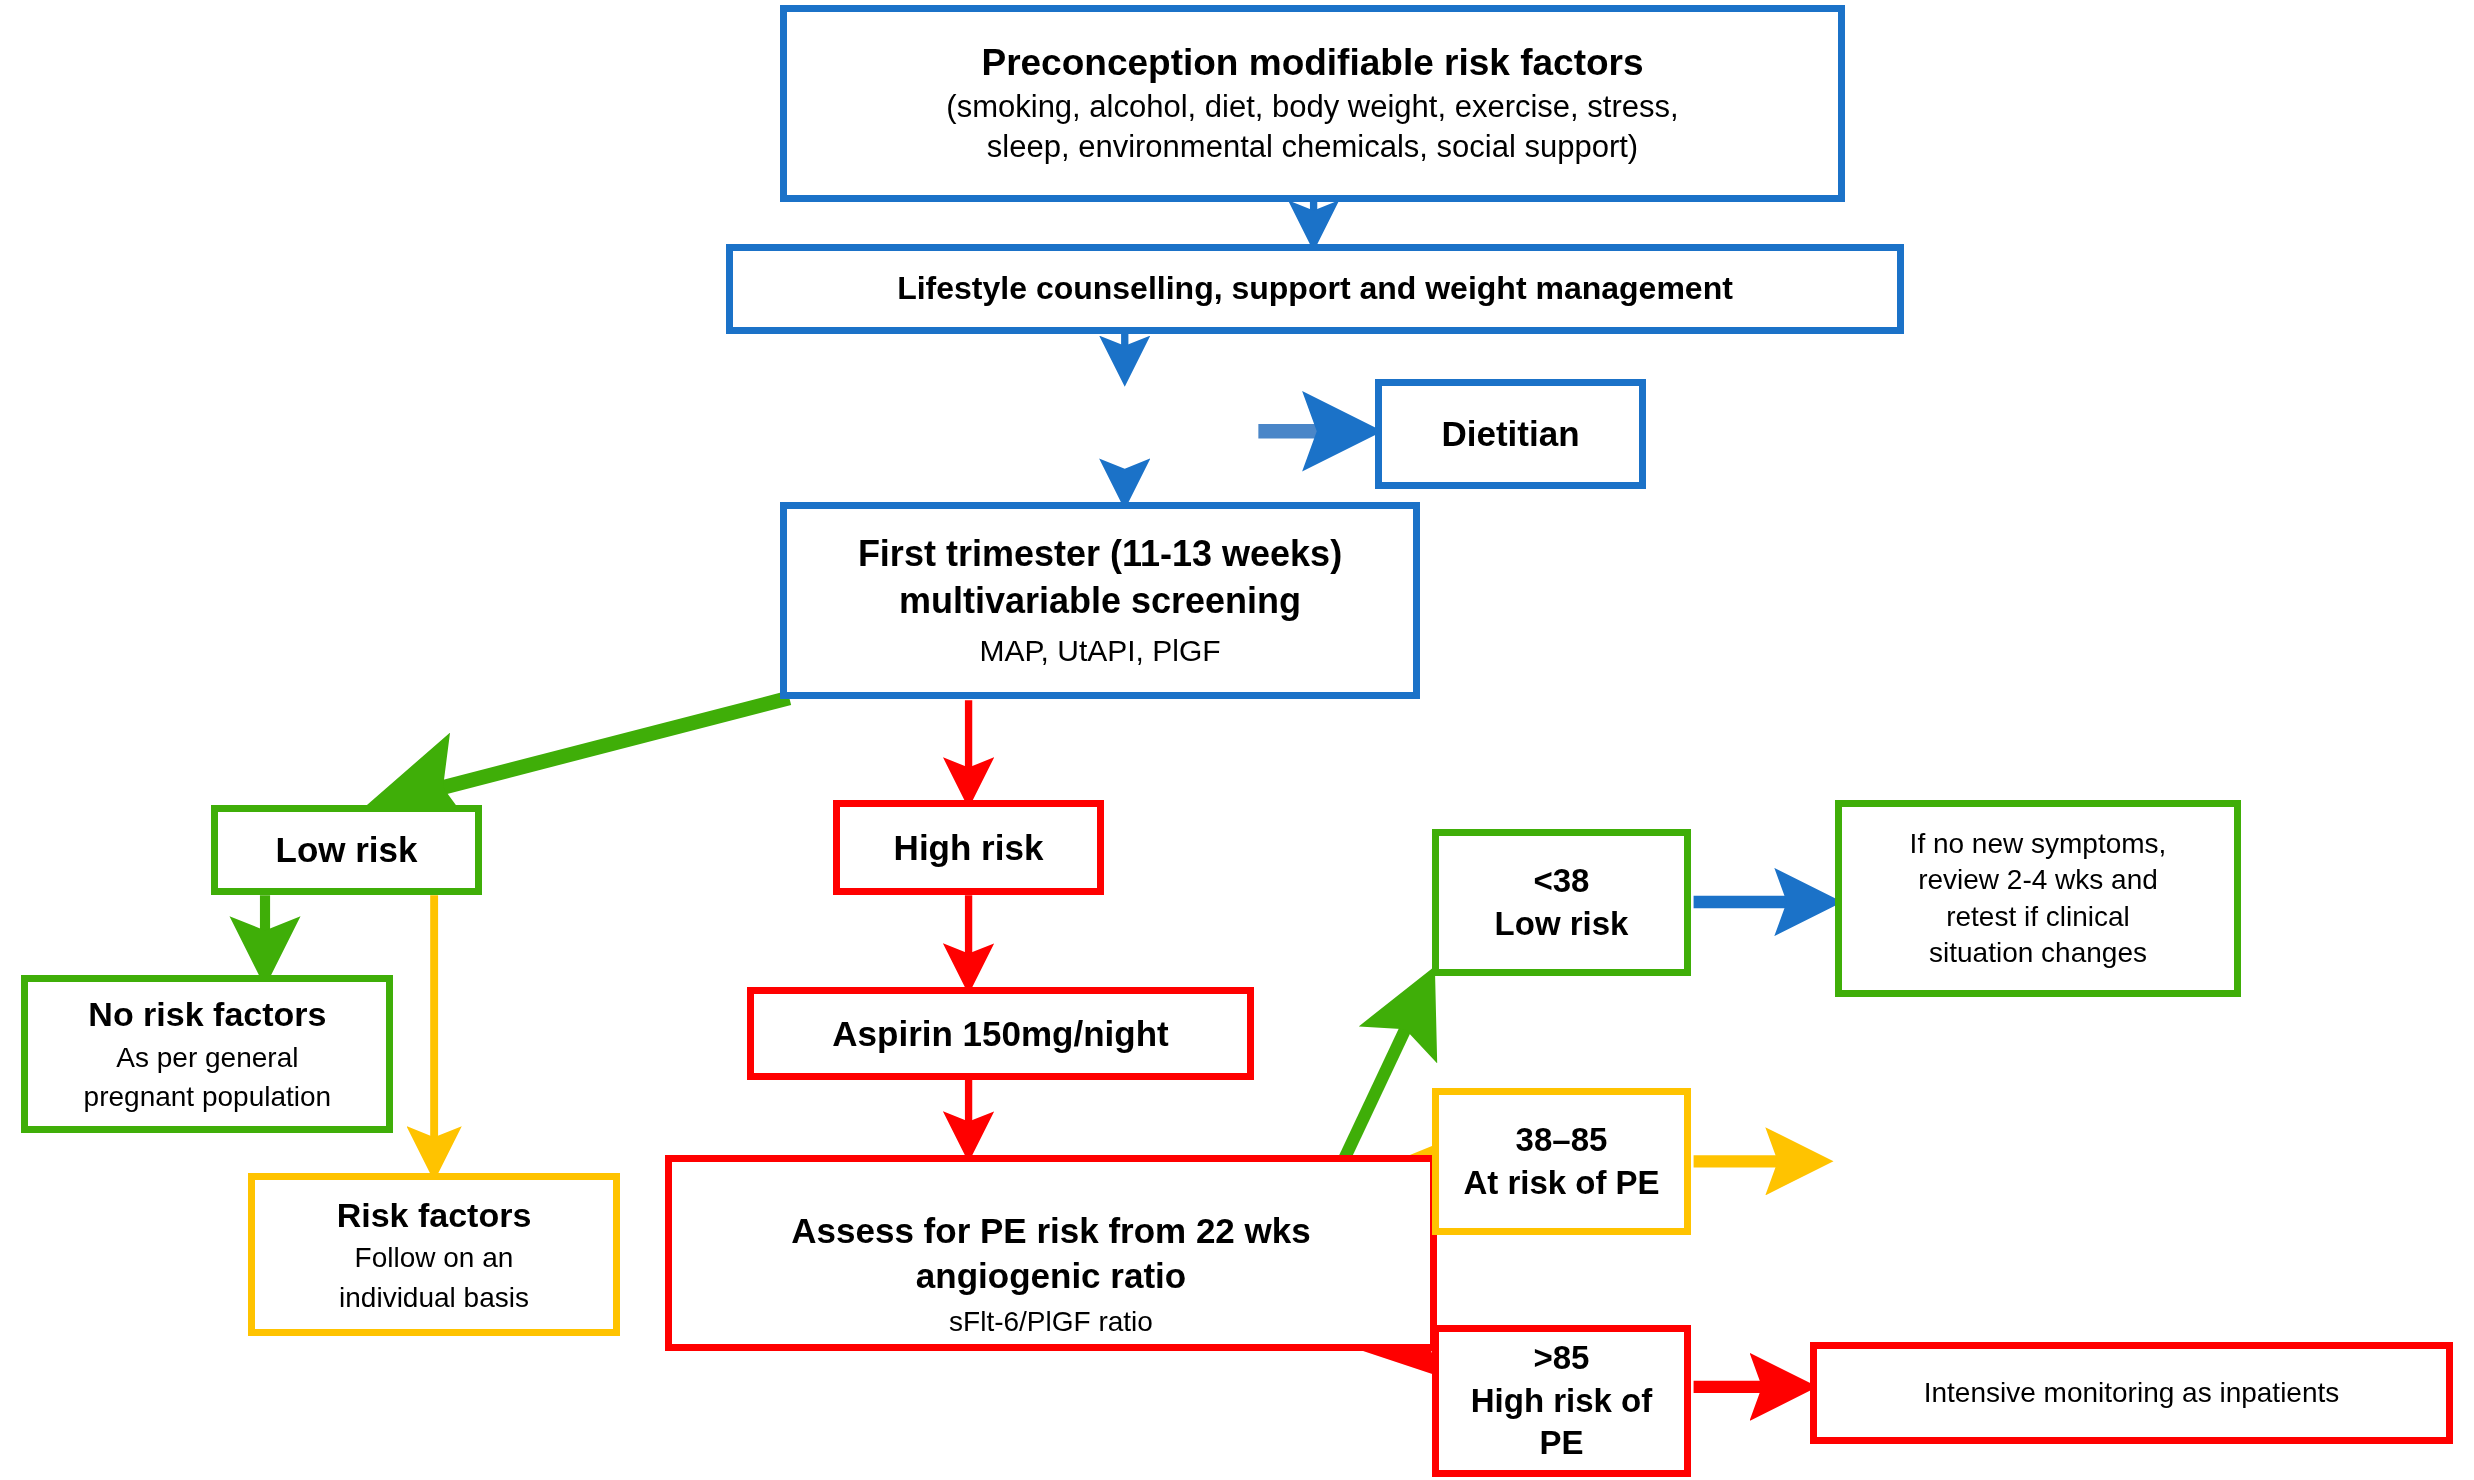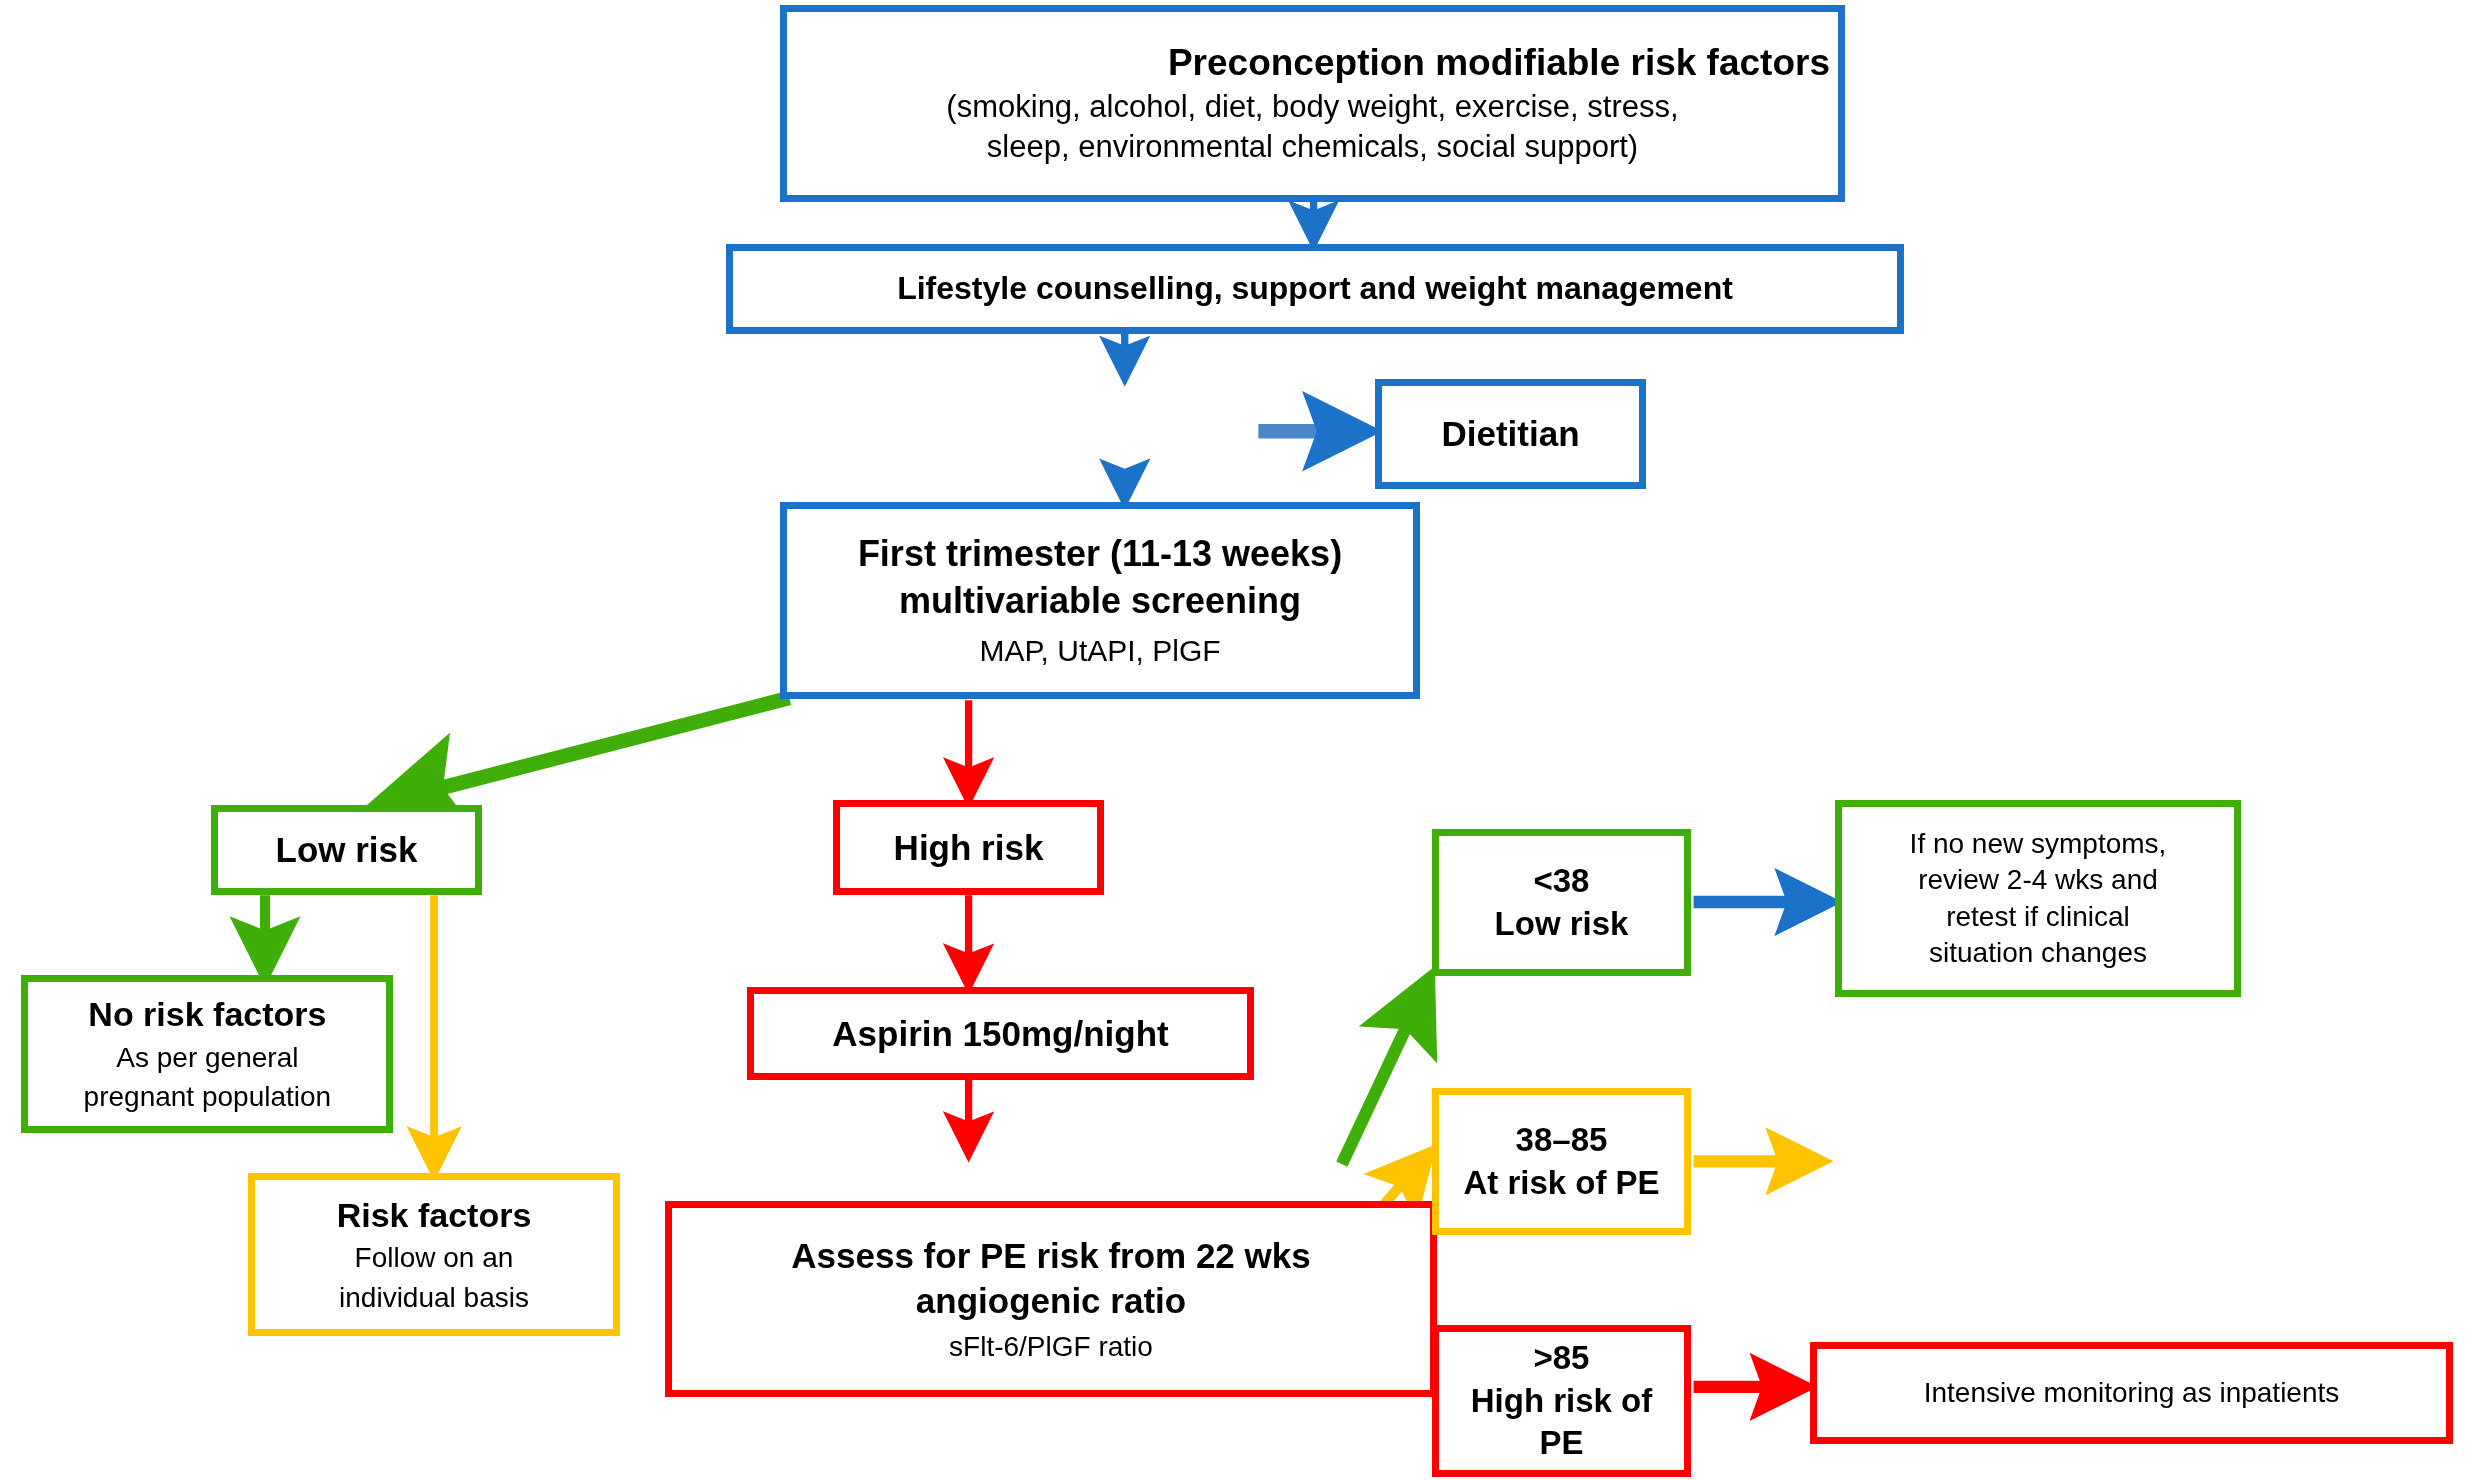--- a/index.html
+++ b/index.html
@@ -48,21 +48,21 @@
     display: block;
     width: 100%;
   }
   .b-blue   { border: 7.3px solid #1B72C8; }
   .b-green  { border: 7.3px solid #3FAE08; }
   .b-yellow { border: 7.3px solid #FFC300; }
   .b-red    { border: 7.3px solid #FF0000; }
 
   
   #n-preconception { left:780px; top:4.5px;    width:1065px; height:197px; }
-  #n-preconception .ttl { font-size: 37px; margin-bottom: 0; text-align: right; }
+  #n-preconception .ttl { font-size: 37px; margin-bottom: 0; }
   #n-preconception .sub { font-size: 31px; }
 
   #n-lifestyle { left:726px; top:244px; width:1178px; height:90px; }
   #n-lifestyle .ttl { font-size: 32px; }
 
   #n-pregnant { left:991px; top:379px; width:265px; height:110px; }
   #n-pregnant .ttl { font-size: 35px; }
 
   #n-dietitian { left:1375px; top:379px; width:271px; height:110px; }
   #n-dietitian .ttl { font-size: 35px; }
@@ -81,21 +81,21 @@
   #n-norisk .ttl { font-size: 34px; }
   #n-norisk .sub { font-size: 28px; margin-top: 3.4px; }
 
   #n-riskfactors { left:248px; top:1173px; width:372px; height:163px; }
   #n-riskfactors .ttl { font-size: 34px; }
   #n-riskfactors .sub { font-size: 28px; margin-top: 3.4px; }
 
   #n-aspirin { left:747px; top:987px; width:507px; height:93px; }
   #n-aspirin .ttl { font-size: 35px; }
 
-  #n-assess { left:665px; top:1201px; width:772px; height:196px; }
+  #n-assess { left:665px; top:1155px; width:772px; height:196px;justify-content:flex-end; }
   #n-assess .ttl { font-size: 35px; }
   #n-assess .sub { font-size: 28px; margin-top: 5.6px; }
 
   #n-lt38 { left:1432px; top:829px; width:259px; height:147px; }
   #n-lt38 .ttl { font-size: 33px; }
 
   #n-3885 { left:1432px; top:1088px; width:259px; height:147px; }
   #n-3885 .ttl { font-size: 33px; }
 
   #n-gt85 { left:1432px; top:1325px; width:259px; height:152px; }

